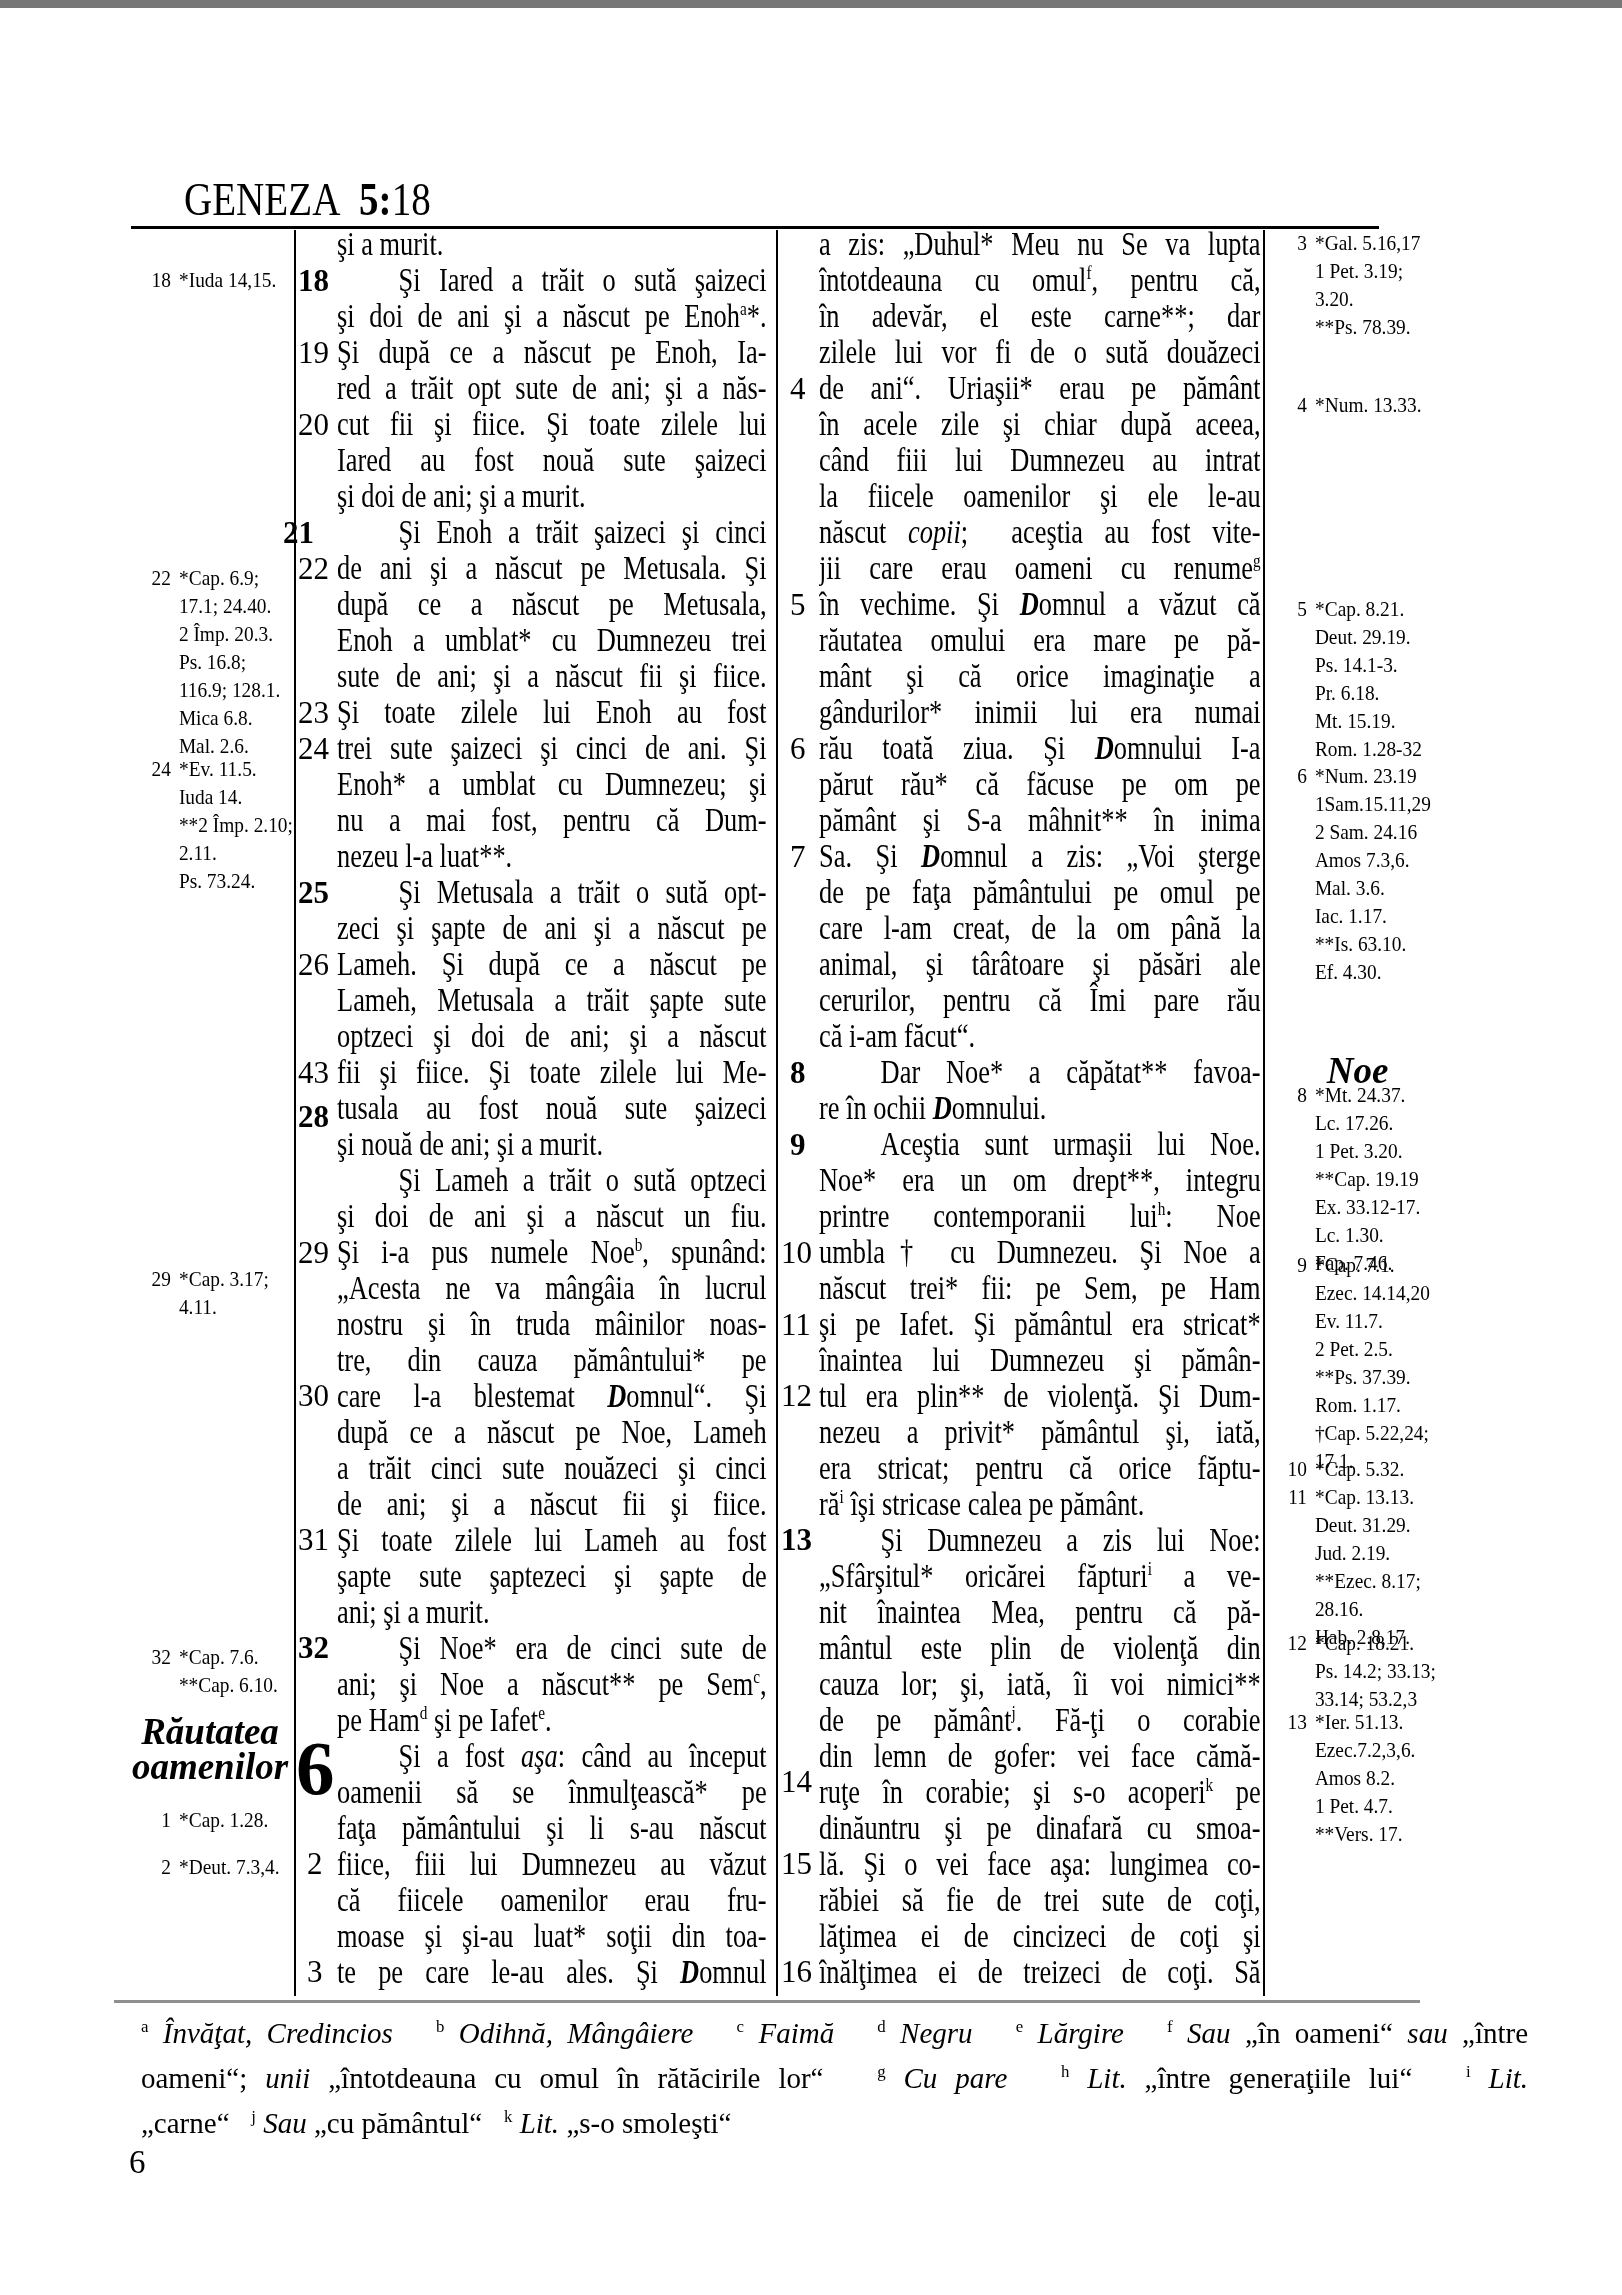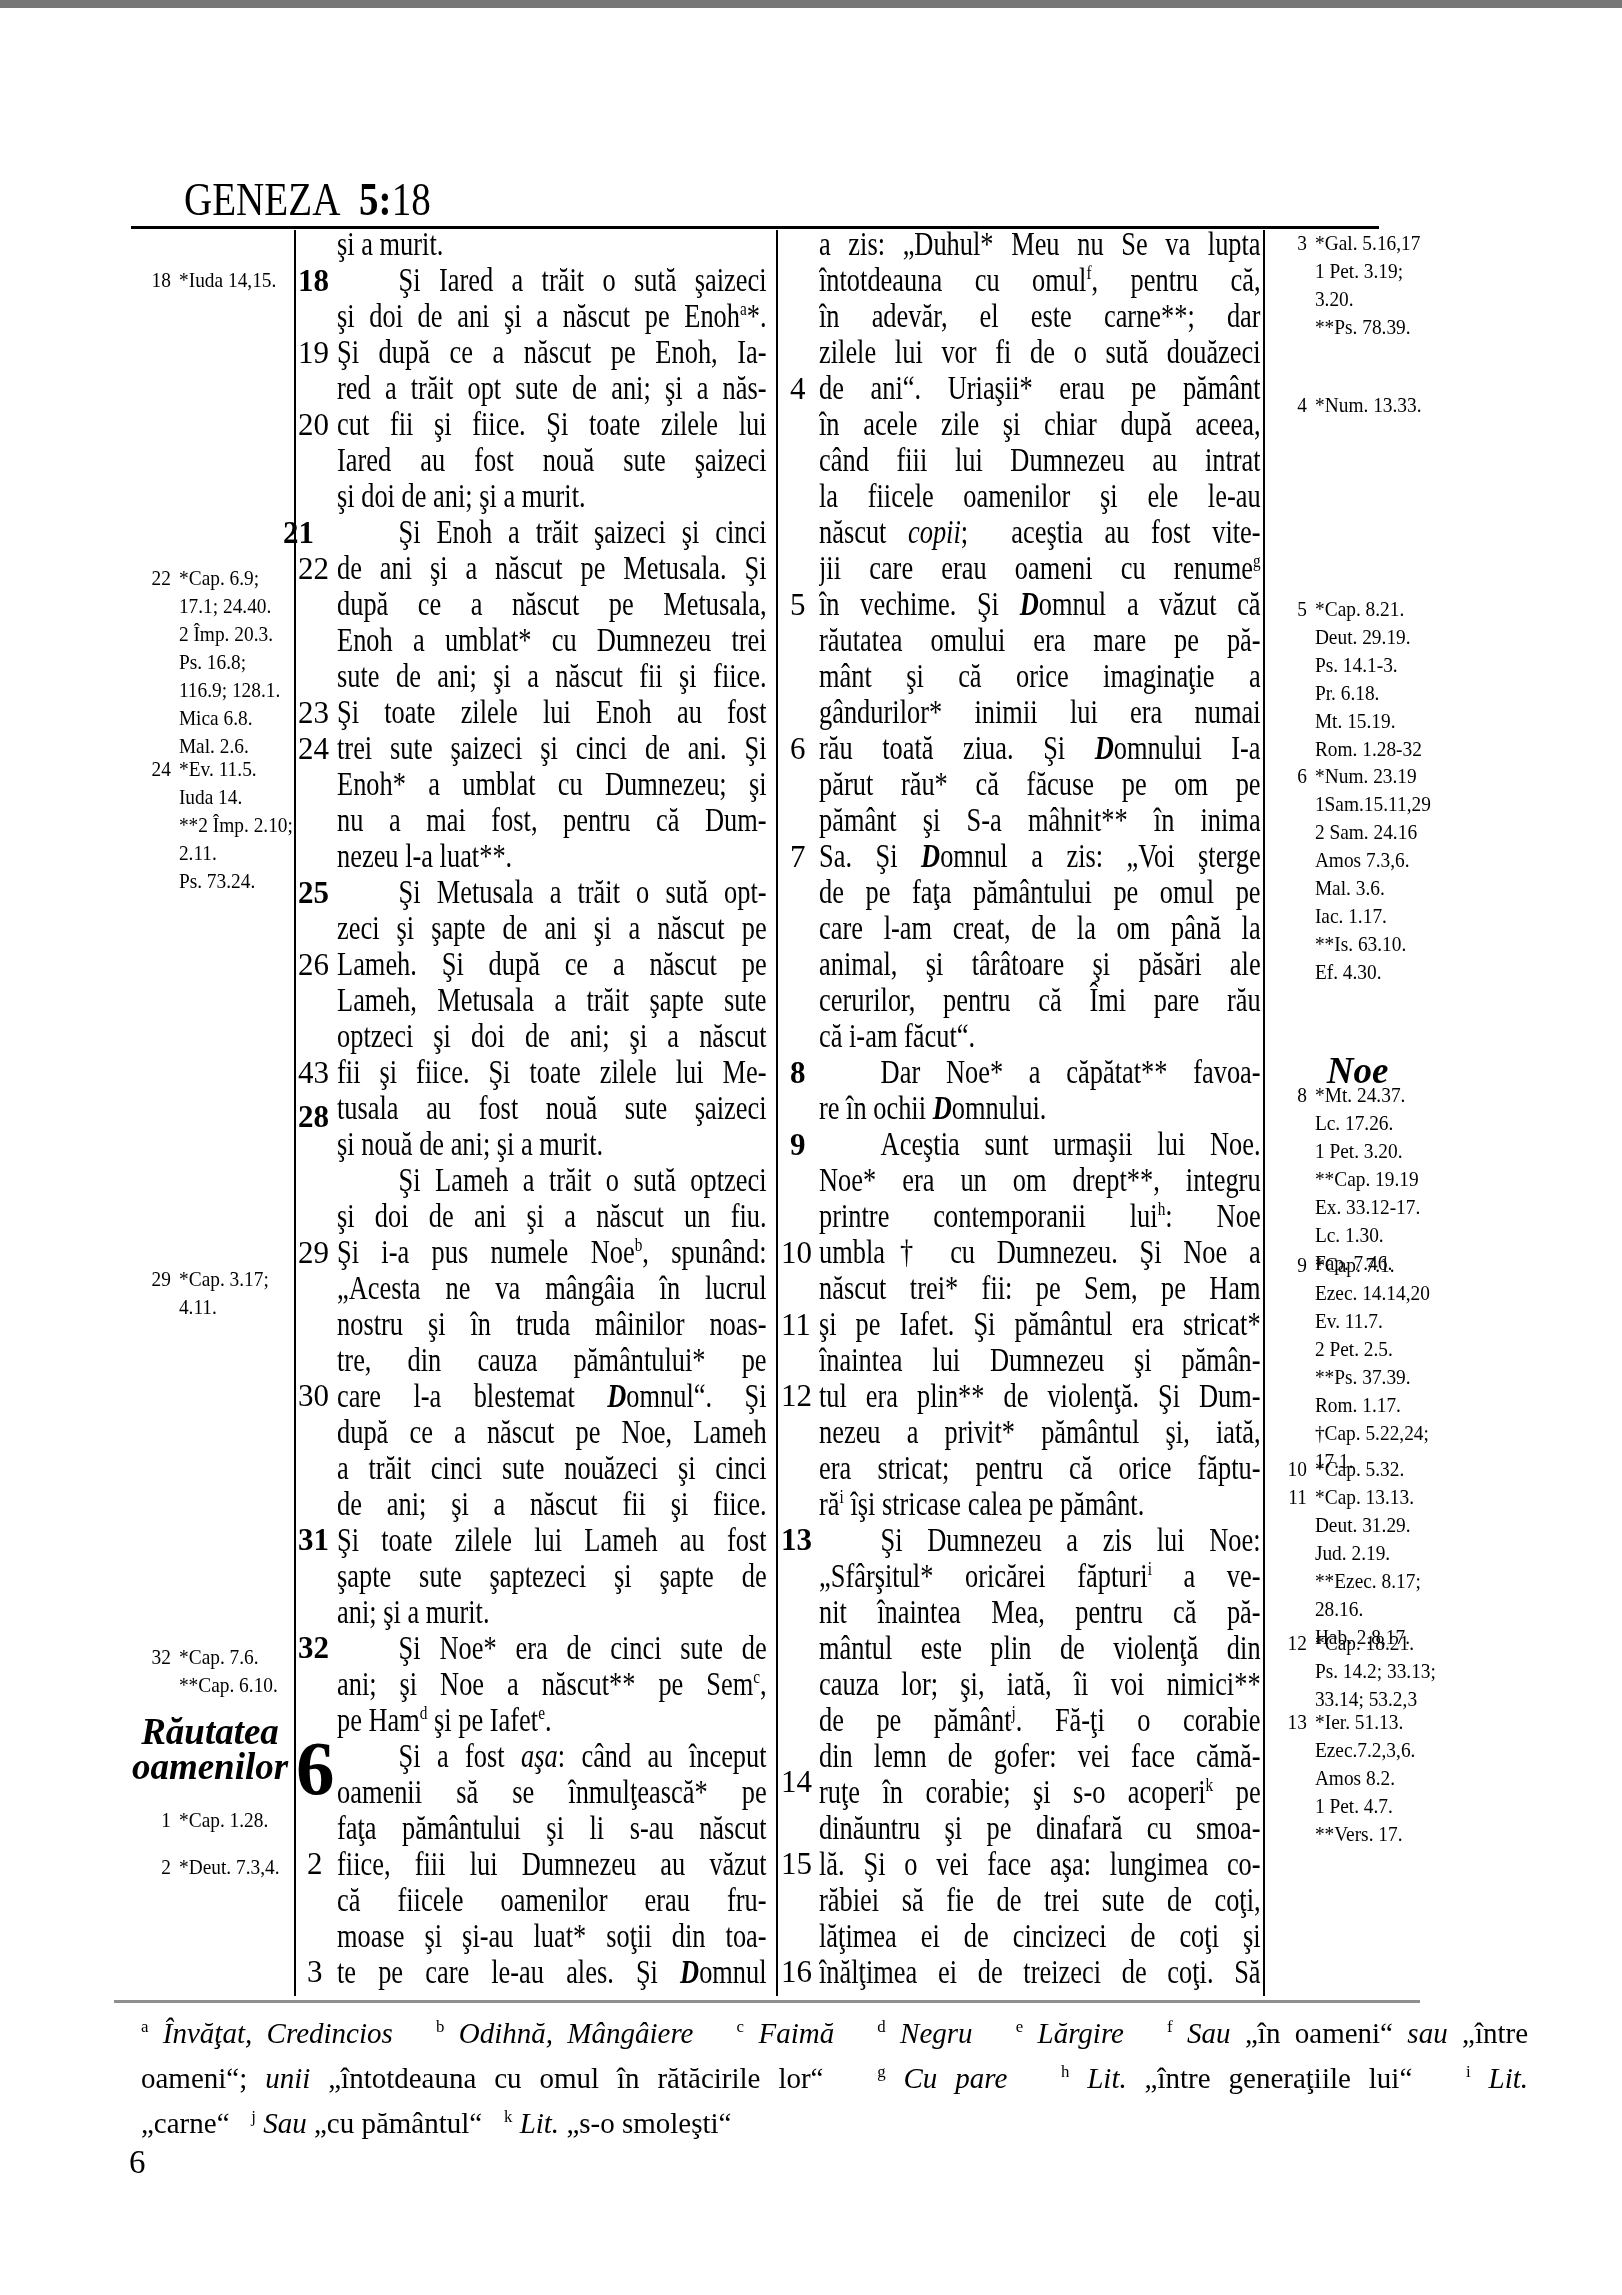--- a/index.html
+++ b/index.html
@@ -176,21 +176,21 @@
       <div class="vnum vb" style="top: 507px; left: 283px;">21</div>
       <div class="vnum" style="top: 543px; left: 298px;">22</div>
       <div class="vnum" style="top: 687px; left: 298px;">23</div>
       <div class="vnum" style="top: 723px; left: 298px;">24</div>
       <div class="vnum vb" style="top: 867px; left: 298px;">25</div>
       <div class="vnum" style="top: 939px; left: 298px;">26</div>
       <div class="vnum" style="top: 1047px; left: 298px;">43</div>
       <div class="vnum vb" style="top: 1091px; left: 298px;">28</div>
       <div class="vnum" style="top: 1227px; left: 298px;">29</div>
       <div class="vnum" style="top: 1370px; left: 298px;">30</div>
-      <div class="vnum" style="top: 1514px; left: 298px; font-weight: bold;">31</div>
+      <div class="vnum" style="top: 1514px; left: 298px;">31</div>
       <div class="vnum vb" style="top: 1622px; left: 298px;">32</div>
       <div class="vnum" style="top: 1838px; left: 307px;">2</div>
       <div class="vnum" style="top: 1946px; left: 307px;">3</div>
       <div class="chnum" style="left: 296px; top: 1722px;">6</div>
     </div>
   <div id="numsR">
       <div class="vnum" style="top: 363px; left: 790px;">4</div>
       <div class="vnum" style="top: 579px; left: 790px;">5</div>
       <div class="vnum" style="top: 723px; left: 790px;">6</div>
       <div class="vnum" style="top: 831px; left: 790px;">7</div>

